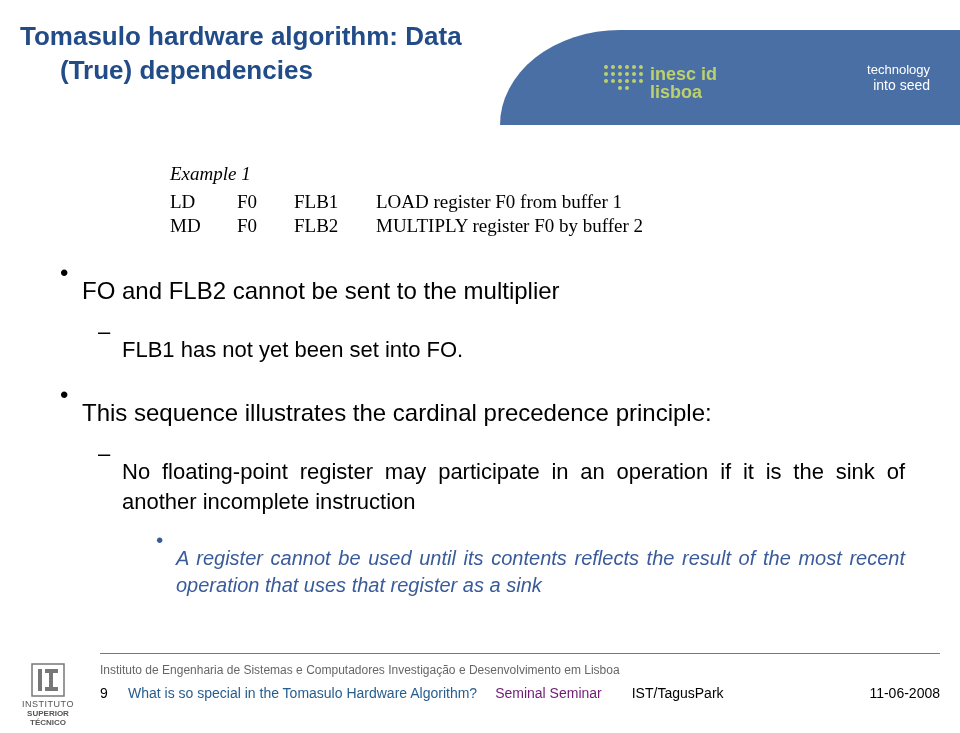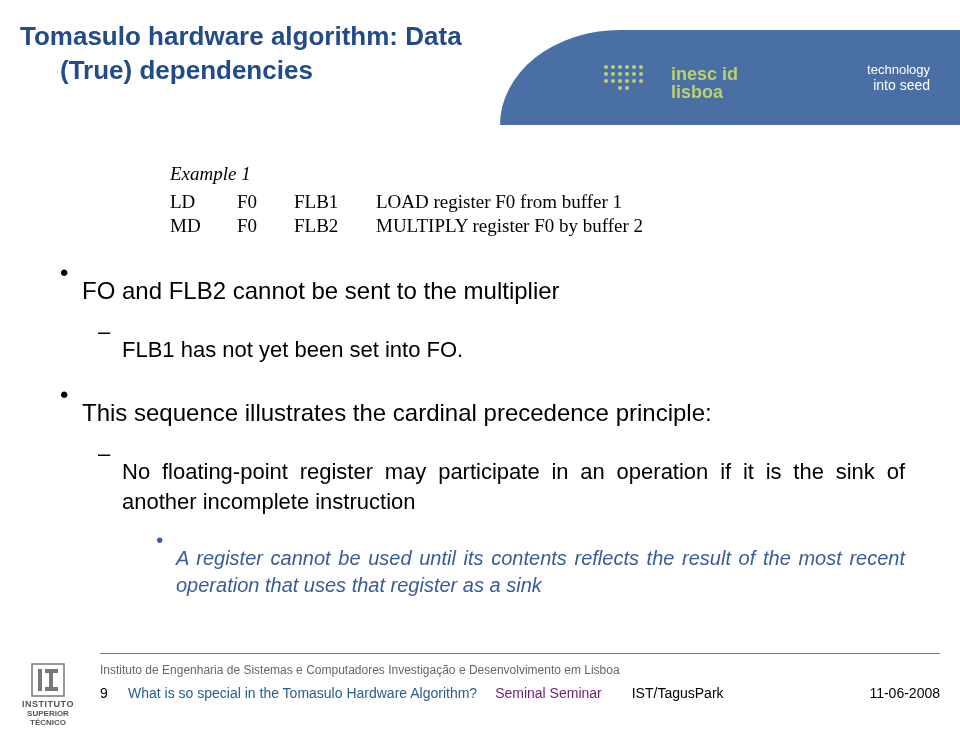--- a/index.html
+++ b/index.html
@@ -39,21 +39,21 @@
     width: 460px; height: 95px;
     display: flex;
     align-items: center;
     justify-content: space-between;
     padding-left: 100px;
     padding-right: 30px;
   }
   .inesc-block {
     display: flex;
     align-items: flex-end;
-    gap: 25px;
+    gap: 4px;
   }
   .inesc-sphere {
     width: 46px; height: 46px;
     display: flex; flex-wrap: wrap;
     align-content: center; justify-content: center;
     gap: 1px;
     border-radius: 50%;
     overflow: hidden;
   }
   .inesc-sphere span { width:4px; height:4px; background:#bcd06e; border-radius:50%; display:inline-block; margin:1px;}
@@ -99,21 +99,21 @@
   .footer .line { position:absolute; top:0; left:100px; right:20px; border-top:1px solid #777; }
   .footer .inst { position:absolute; top:10px; left:100px; font-size:12px; color:#666; }
   .footer .row2 { position:absolute; top:32px; left:100px; right:20px; display:flex; align-items:center; font-size:14px; }
   .footer .pg { width:28px; color:#000; }
   .footer .sem { color:#701a75; }
   .footer .loc { margin-left:30px; color:#000; }
   .footer .date { margin-left:auto; color:#000; }
   
   .ist-logo { position:absolute; left:12px; bottom:6px; width:72px; text-align:center; }
   .ist-logo svg { display:block; margin:0 auto; }
-  .ist-logo .lab1 { font-size:9px; font-weight:bold; letter-spacing:0.5px; color:#555; margin-top:2px;}
+  .ist-logo .lab1 { font-size:9px; font-weight:normal; letter-spacing:0.5px; color:#555; margin-top:2px;}
   .ist-logo .lab2 { font-size:8px; font-weight:bold; color:#555;}
   .ist-logo .lab3 { font-size:8px; font-weight:bold; color:#555;}
 </style>
 </head>
 <body>
 
 <div class="header-band">
   <div class="title-block">
     <div class="title-text">Tomasulo hardware algorithm: Data</div>
     <div class="title-text title-line2">(True) dependencies</div>

